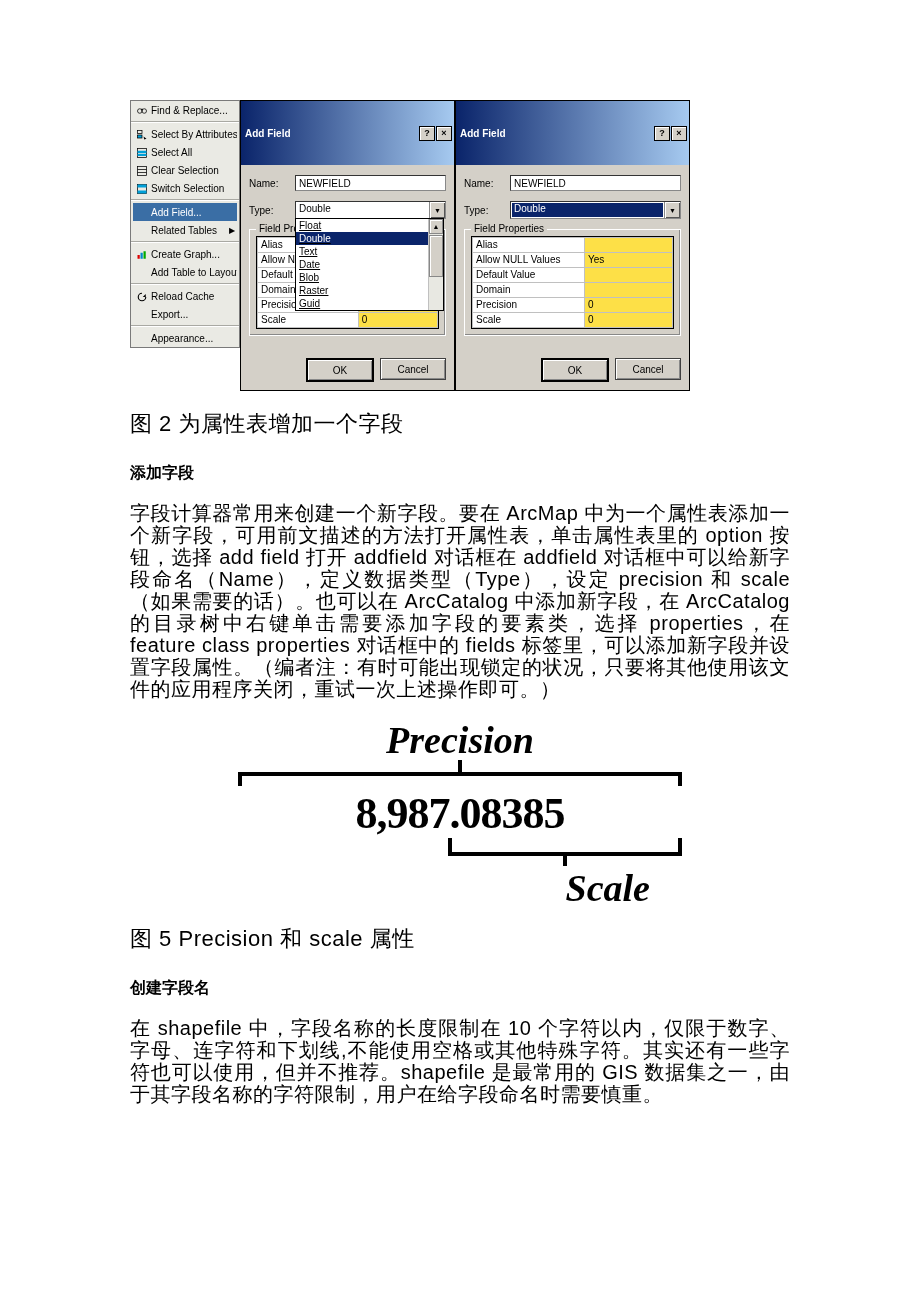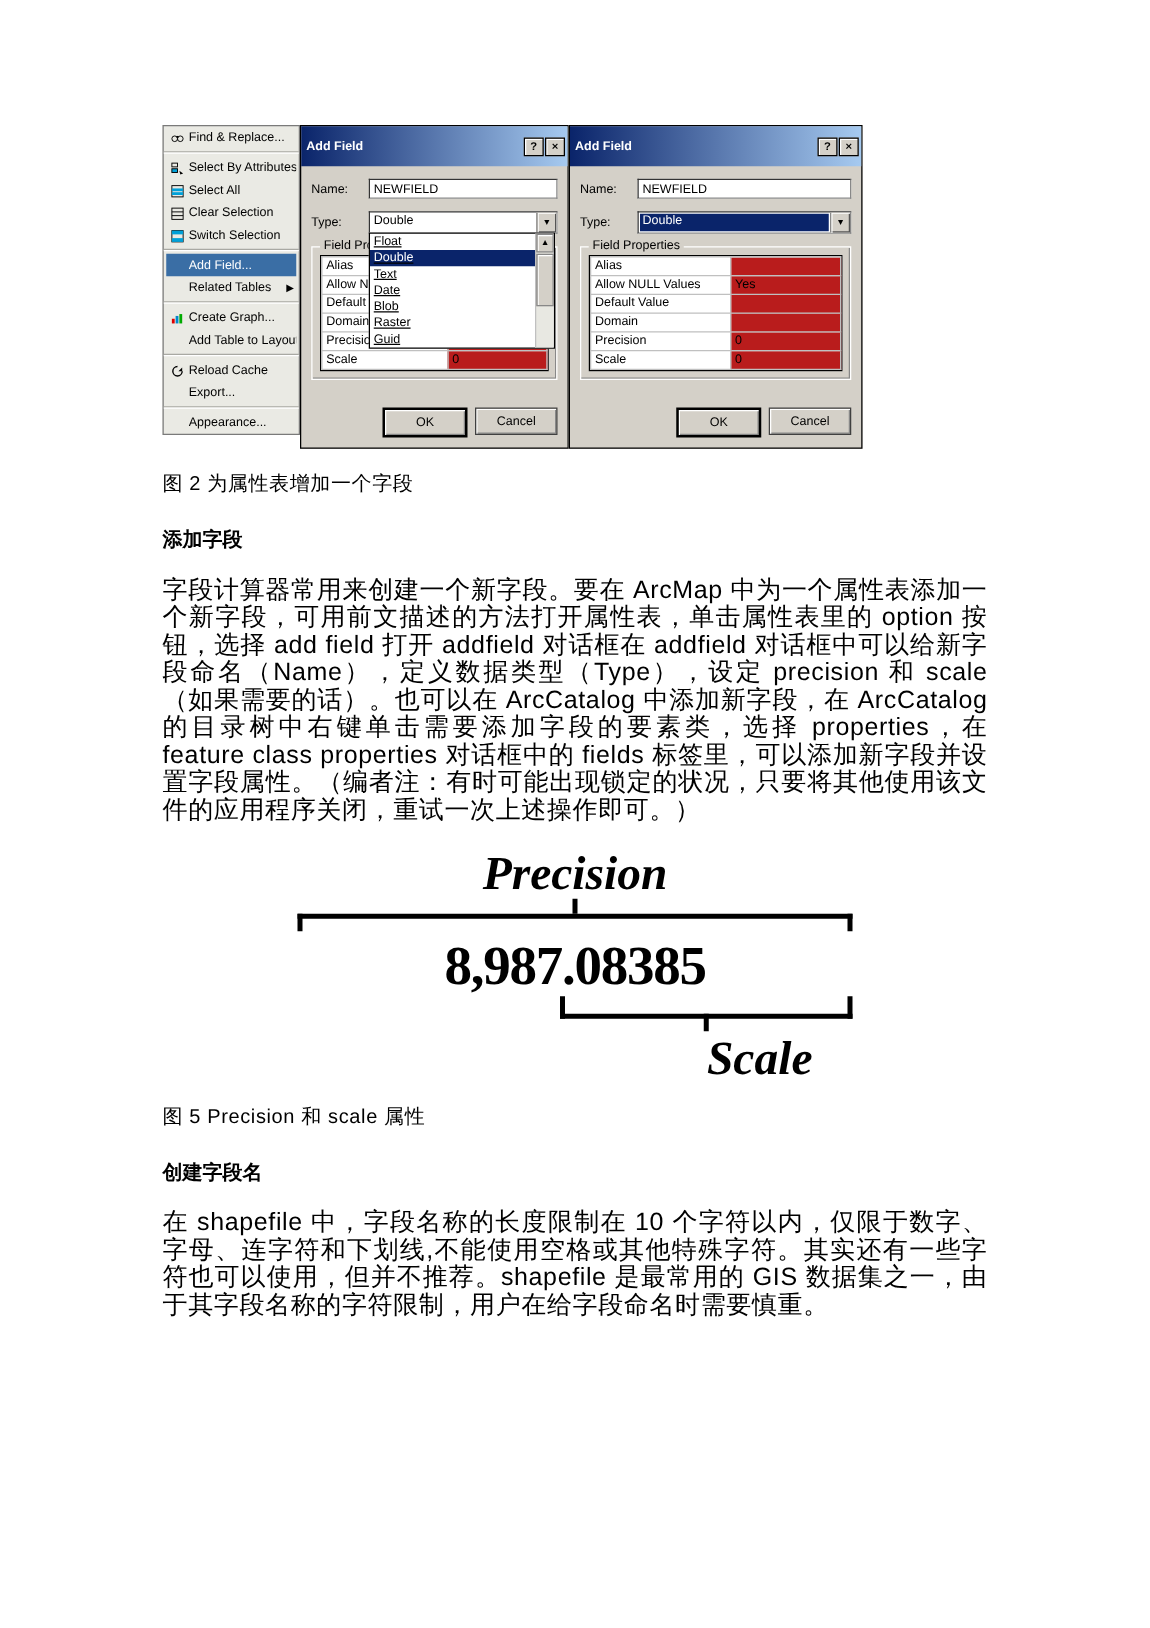--- a/index.html
+++ b/index.html
@@ -79,21 +79,21 @@
   }
   .dialog.left { width: 215px; }
   .dialog.right { width: 235px; }
   .titlebar {
     background: linear-gradient(to right, #0a246a, #a6caf0);
     color: #fff;
     font-weight: bold;
     display: flex;
     align-items: center;
     height: 32px;
-    padding: 0 2px;
+    padding: 16px 2px;
   }
   .titlebar .title-text { flex: 1 1 auto; padding-left: 2px; }
   .titlebar .tbtn {
     width: 14px;
     height: 13px;
     background: #d4d0c8;
     border: 1px solid #000;
     color: #000;
     font-size: 9px;
     font-family: Arial, sans-serif;
@@ -166,21 +166,21 @@
     border-collapse: collapse;
     font-size: 10px;
   }
   table.props td {
     border: 1px solid #c0c0c0;
     padding: 1px 3px;
     height: 12px;
     line-height: 12px;
   }
   table.props td.k { width: 56%; background: #fff; }
-  table.props td.v { background: #b91c1c; }
+  table.props td.v { background: #fde047; }
 
   .dlg-buttons {
     display: flex;
     justify-content: flex-end;
     gap: 6px;
     margin-top: 22px;
   }
   .winbtn {
     min-width: 64px;
     height: 20px;
@@ -223,21 +223,21 @@
   }
   .dropdown-list .scroll .thumb {
     background: #d4d0c8;
     border: 1px solid #888;
     box-shadow: inset 1px 1px 0 #fff;
     margin-top: 1px;
     height: 40px;
   }
 
   .caption {
-    font-size: 16px;
+    font-size: 22px;
     margin: 14px 0 24px 0;
     letter-spacing: 0.5px;
   }
   .heading {
     font-size: 16px;
     font-weight: bold;
     margin: 0 0 18px 0;
   }
   .para {
     font-size: 20px;

